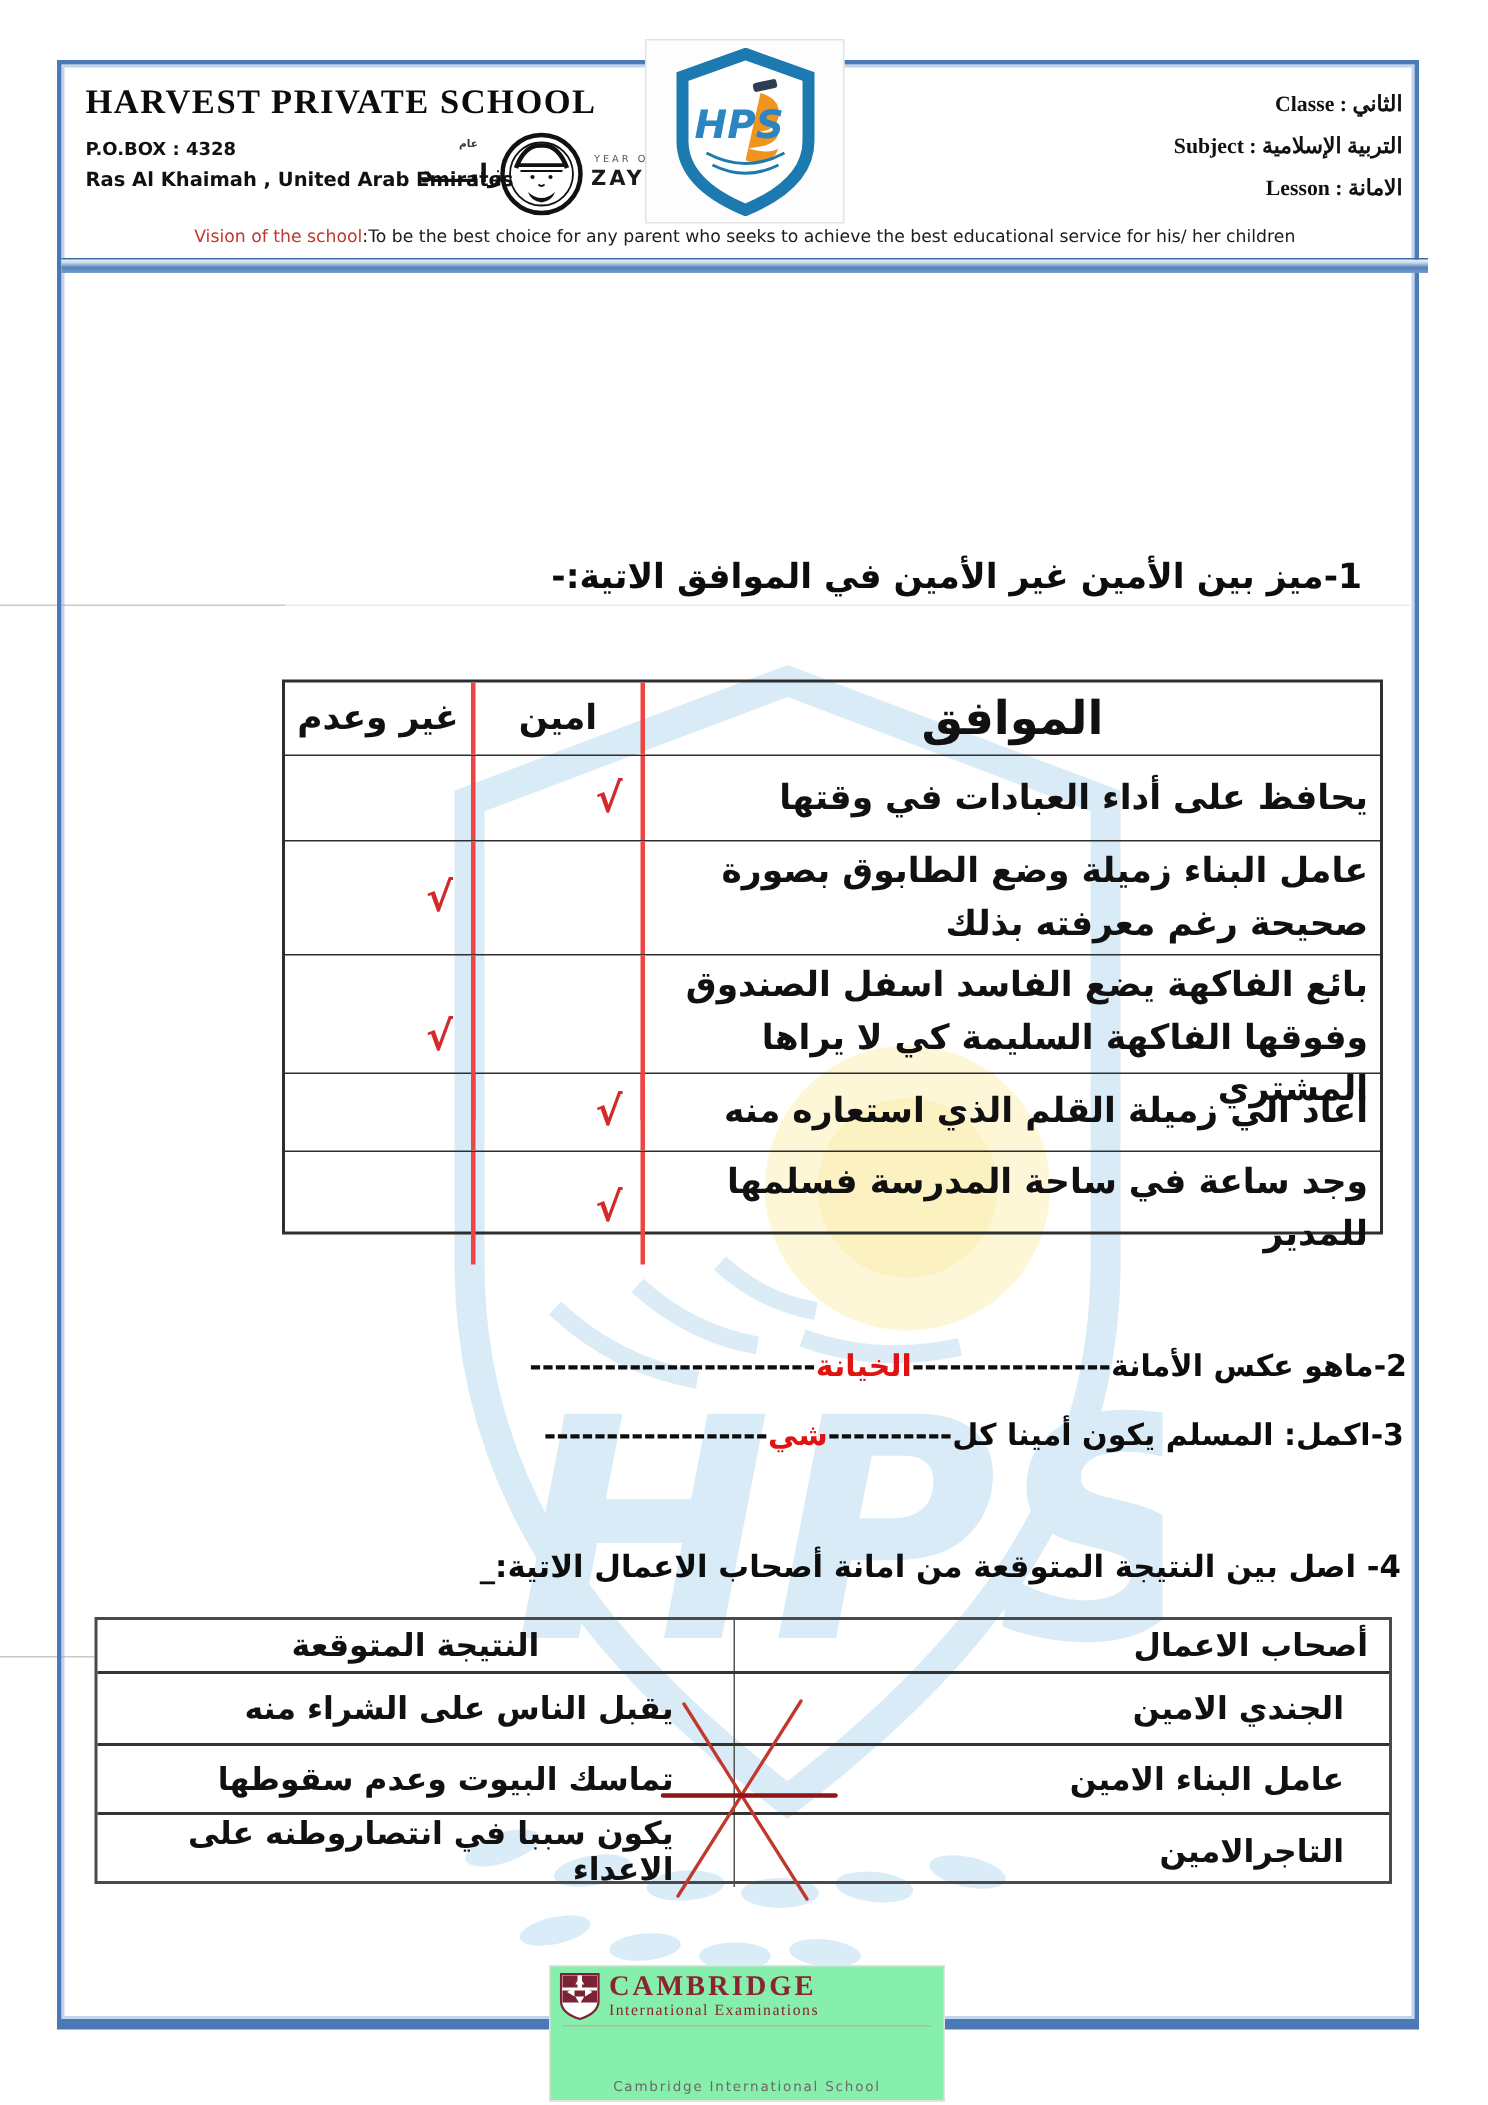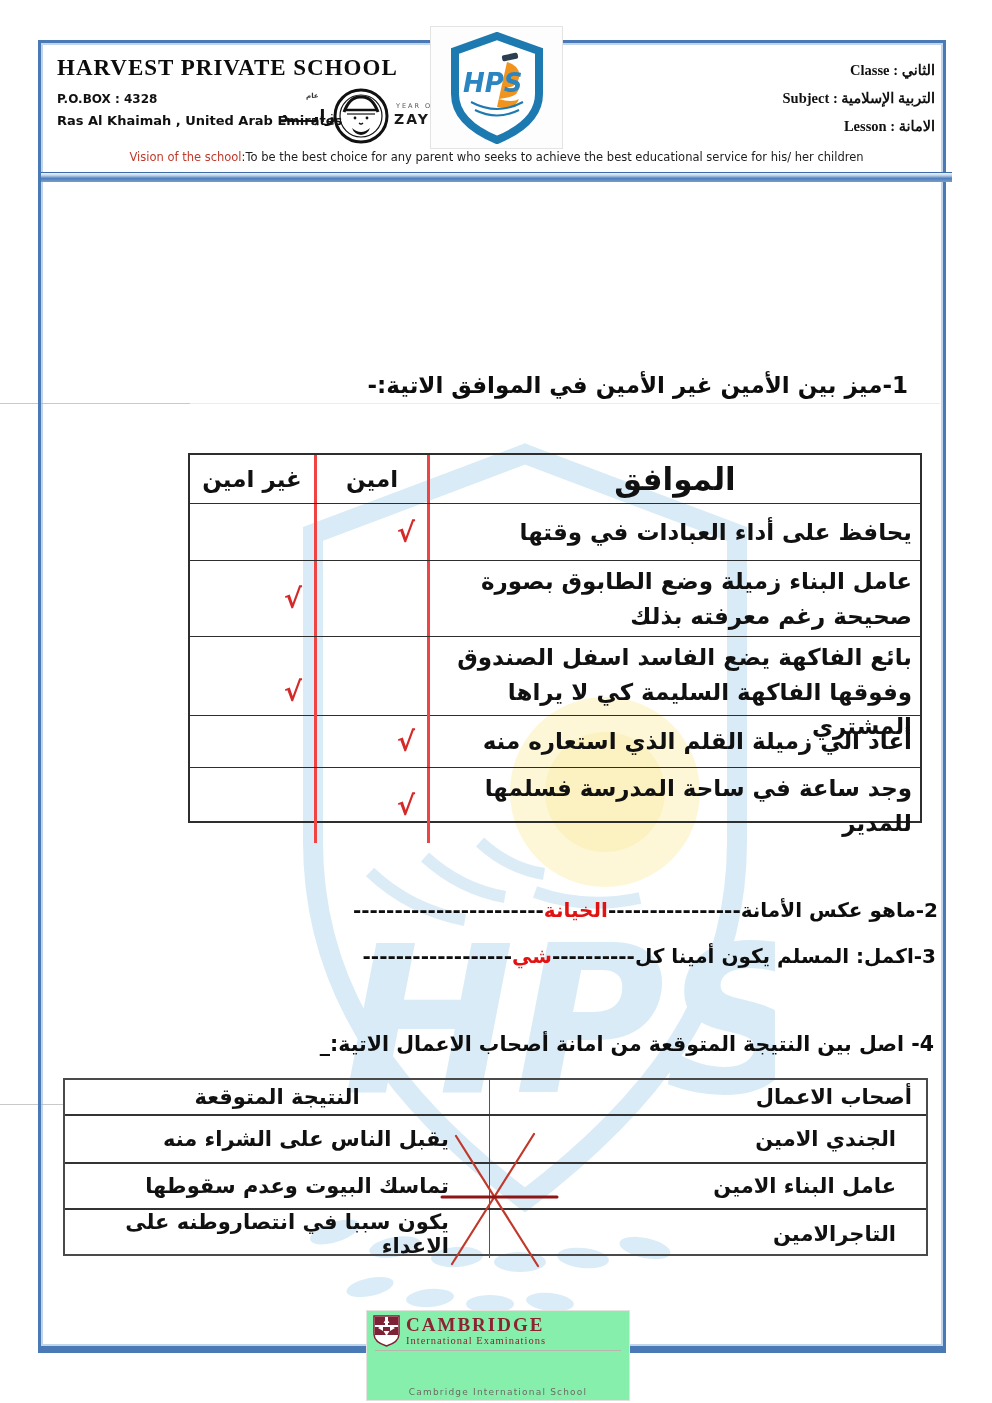--- a/index.html
+++ b/index.html
@@ -176,21 +176,21 @@
   </div>
 
   <div class="vision"><span class="red">Vision of the school</span><span>:To be the best choice for any parent who seeks to achieve the best  educational service for his/ her children</span></div>
 
   <div class="blue-bar"></div>
 
   <div class="q-line q1">1-ميز بين الأمين غير الأمين في الموافق الاتية:-</div>
 
   <div class="table1">
     <div class="t1-row" style="height:48px;">
-      <div class="t1-cell t1-head mid">غير امين</div>
+      <div class="t1-cell t1-head mid">غير وعدم</div>
       <div class="t1-cell t1-head mid sep">امين</div>
       <div class="t1-cell t1-head big sep">الموافق</div>
     </div>
     <div class="t1-row" style="height:57px;">
       <div class="t1-cell t1-check"></div>
       <div class="t1-cell t1-check sep">√</div>
       <div class="t1-cell t1-situation sep">يحافظ على أداء العبادات في وقتها</div>
     </div>
     <div class="t1-row" style="height:76px;">
       <div class="t1-cell t1-check">√</div>

